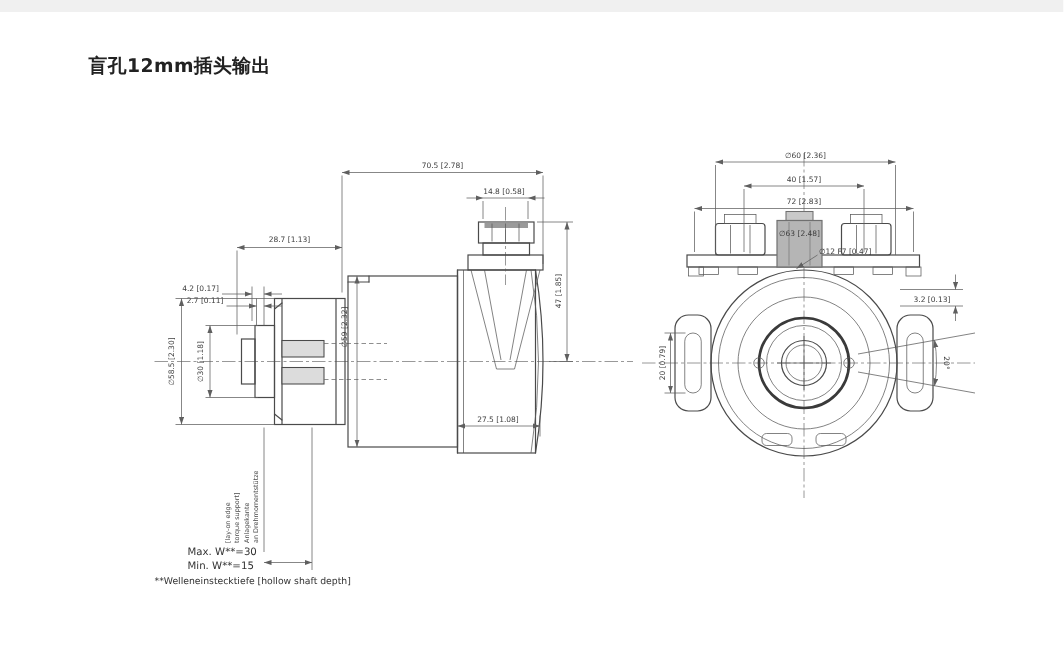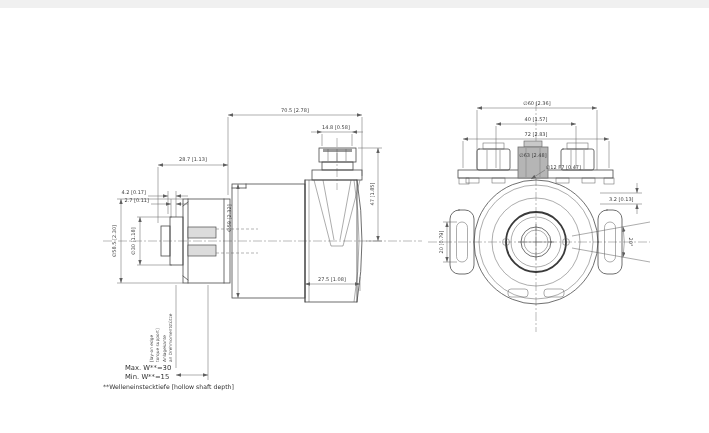--- a/index.html
+++ b/index.html
@@ -23,20 +23,21 @@
   .grayfill{fill:#b5b5b5;stroke:#707070;stroke-width:0.8;}
   .grayfill2{fill:#c9c9c9;stroke:#707070;stroke-width:0.7;}
   .band{fill:#9a9a9a;stroke:none;}
   .clampband{fill:#dcdcdc;stroke:#4a4a4a;stroke-width:0.7;}
 </style>
 </head>
 <body>
 
 <div id="stage">
   <div id="topbar"></div>
+  <div id="title">盲孔12mm插头输出</div>
 
   <svg width="709" height="433" viewBox="0 0 709 433">
     <defs>
       <marker id="ar" markerWidth="6" markerHeight="4" refX="5" refY="1.7" orient="auto-start-reverse" markerUnits="userSpaceOnUse">
         <path d="M0,0 L5,1.7 L0,3.4 Z" fill="#5f5f5f"></path>
       </marker>
     </defs>
 
     <g>
 

